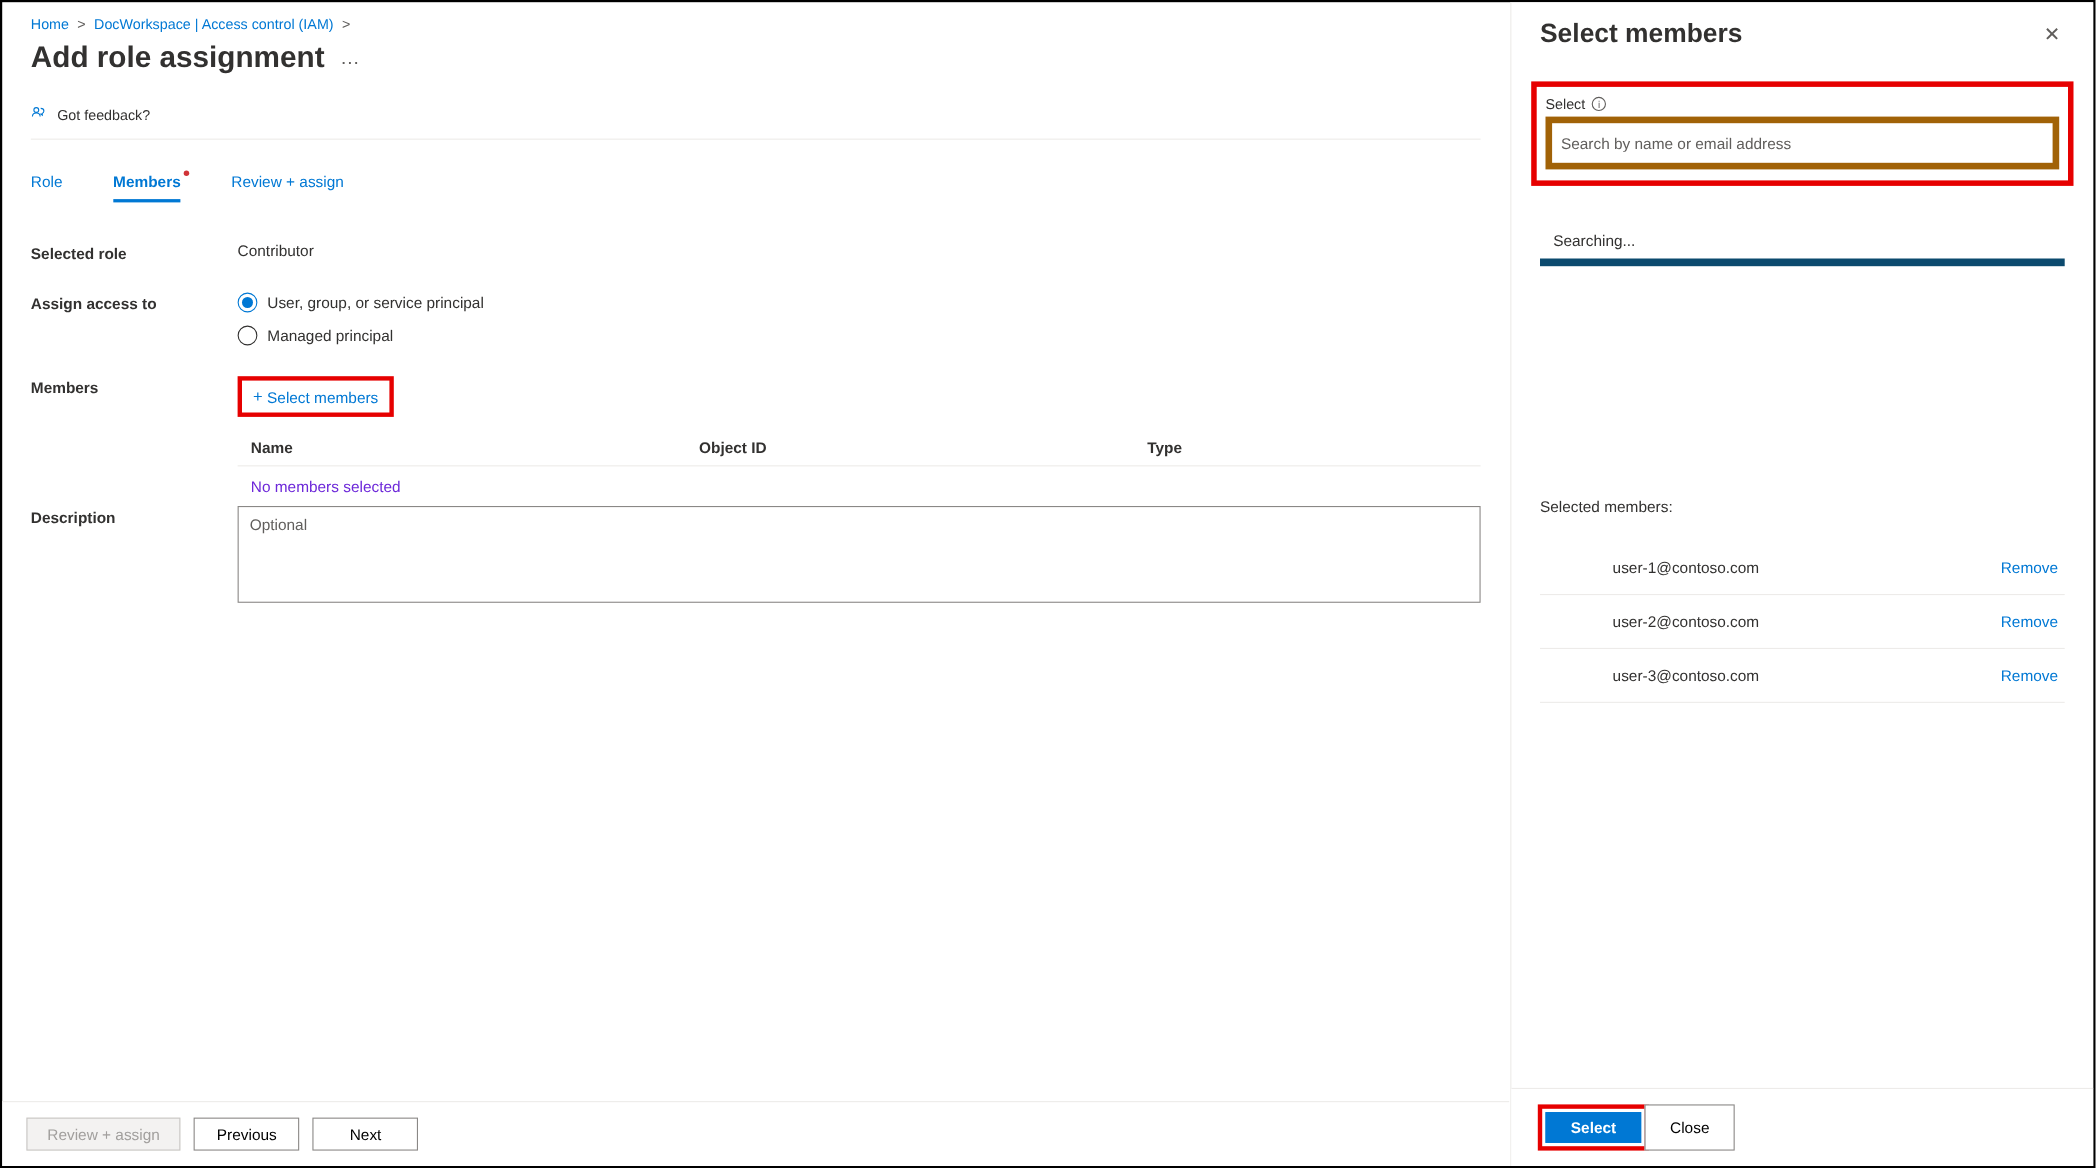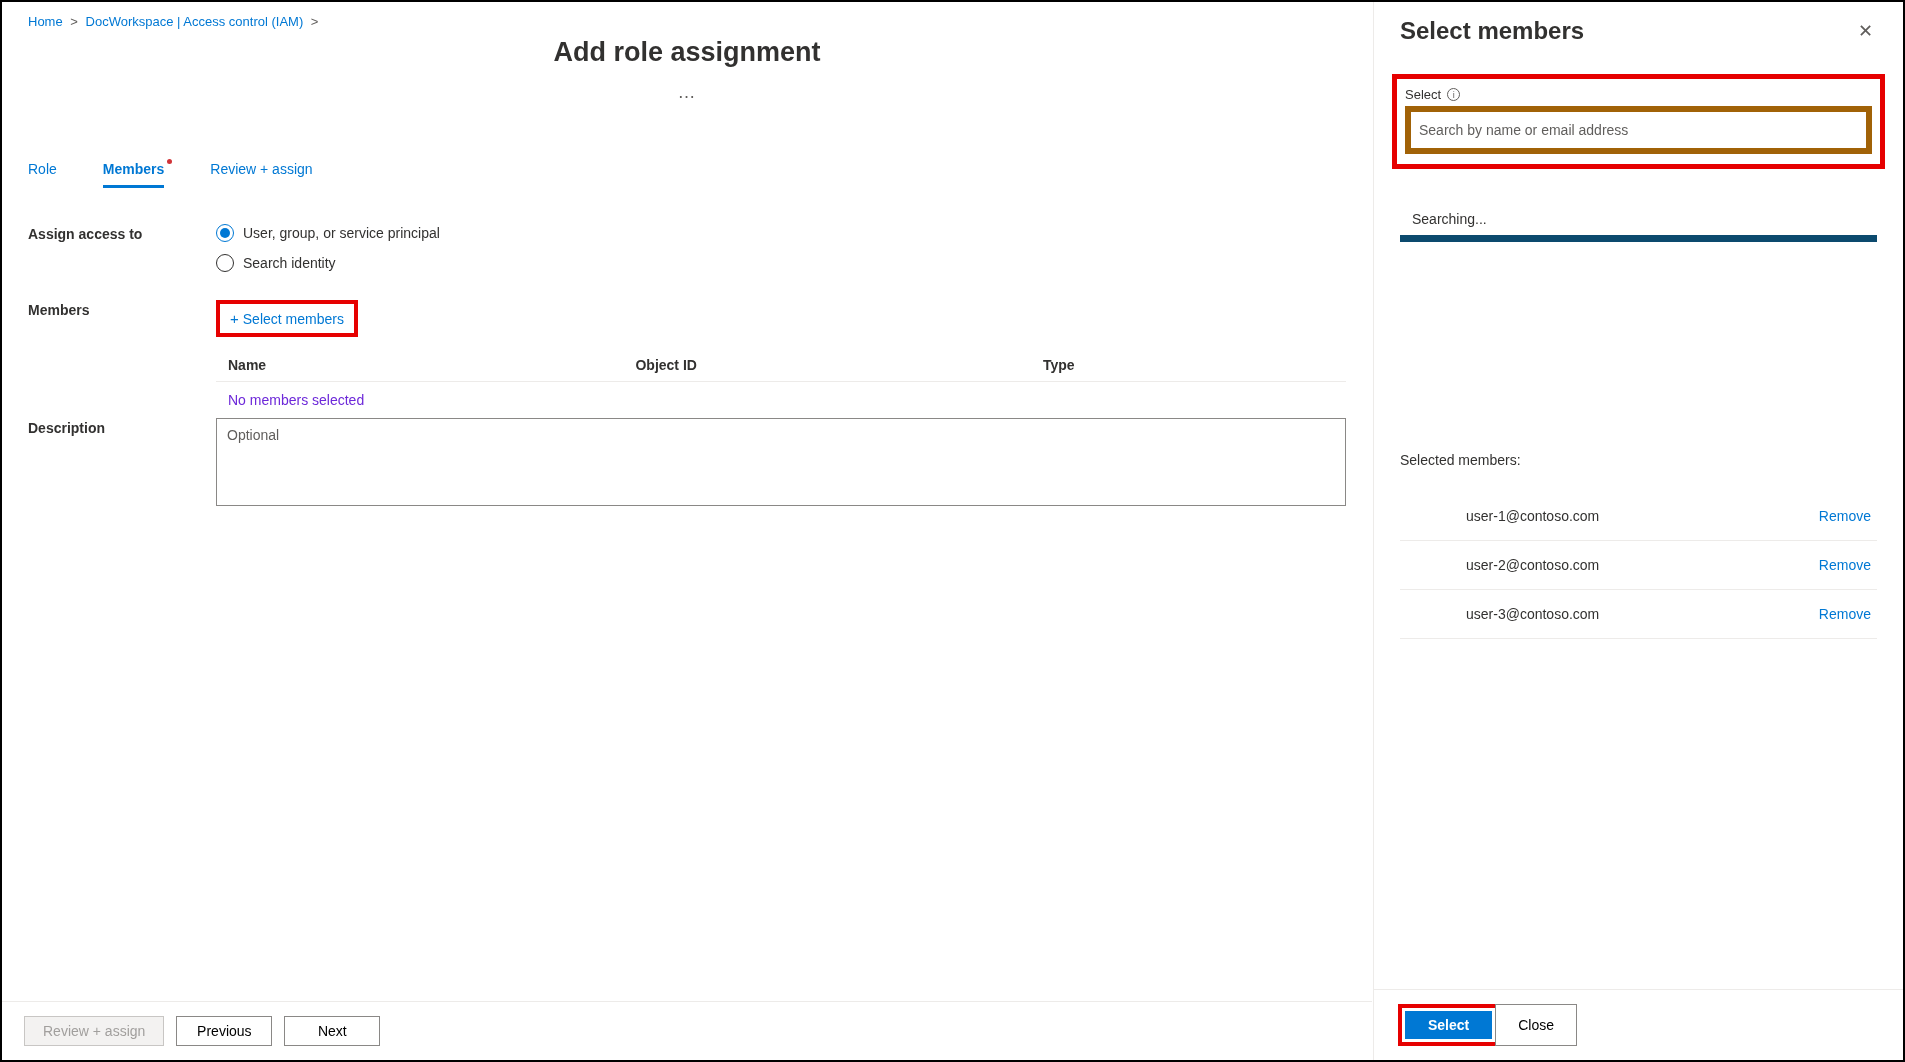--- a/index.html
+++ b/index.html
@@ -30,21 +30,20 @@
     color: #605e5c;
     margin-bottom: 8px;
   }
   .breadcrumb a { color: #0078d4; text-decoration: none; cursor: pointer; }
   .breadcrumb .sep { color: #605e5c; margin: 0 4px; }
   .page-title-row {
     display: flex;
     align-items: center;
     gap: 14px;
     margin-bottom: 28px;
-    flex-direction: column;
   }
   .page-title {
     font-size: 27px;
     font-weight: 600;
     color: #323130;
   }
   .ellipsis { color: #605e5c; font-size: 18px; letter-spacing:1px; cursor:pointer;}
   .feedback-row {
     display: flex;
     align-items: center;
@@ -243,44 +242,56 @@
     <span class="sep">&gt;</span>
     <a>DocWorkspace | Access control (IAM)</a>
     <span class="sep">&gt;</span>
   </div>
 
   <div class="page-title-row">
     <div class="page-title">Add role assignment</div>
     <div class="ellipsis">…</div>
   </div>
 
+  <div class="feedback-row">
+    <svg viewBox="0 0 16 16" fill="none" stroke="#0078d4" stroke-width="1">
+        <circle cx="5" cy="4" r="2.2"></circle>
+        <path d="M1.5 10c0-2 1.6-3.3 3.5-3.3S8.5 8 8.5 10"></path>
+        <path d="M9 2.5c1.6 0 2.9 1 2.9 2.4 0 1-0.6 1.8-1.6 2.2l0.2 1.6-1.8-1.3"></path>
+      </svg>
+    <span>Got feedback?</span>
+  </div>
 
   <div class="tabs">
     <div class="tab">Role</div>
     <div class="tab active">
       <span>Members</span>
       <span class="dot"></span>
     </div>
     <div class="tab">Review + assign</div>
   </div>
 
   <div class="form-area">
+    <div class="form-row">
+      <div class="form-label">Selected role</div>
+      <div class="form-value">Contributor</div>
+    </div>
 
     <div class="form-row">
       <div class="form-label">Assign access to</div>
       <div class="radio-group">
         <label class="radio-item">
           <span class="radio-outer checked">
               <span class="radio-inner"></span>
             </span>
           <span>User, group, or service principal</span>
         </label>
         <label class="radio-item">
           <span class="radio-outer"></span>
-          <span>Search identity</span>
+          <span>Managed principal</span>
         </label>
       </div>
     </div>
 
     <div class="form-row" style="margin-bottom:8px;">
       <div class="form-label">Members</div>
       <div>
         <span class="highlight-box">
           <span class="select-members-link">
             <span style="font-size:15px;">+</span>

